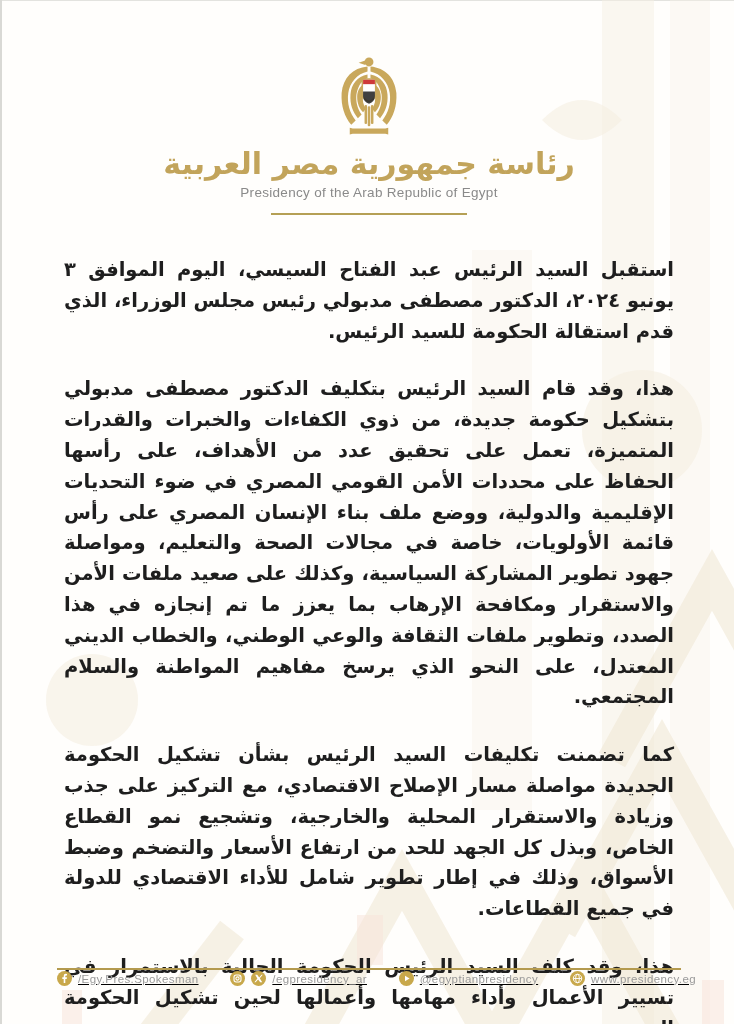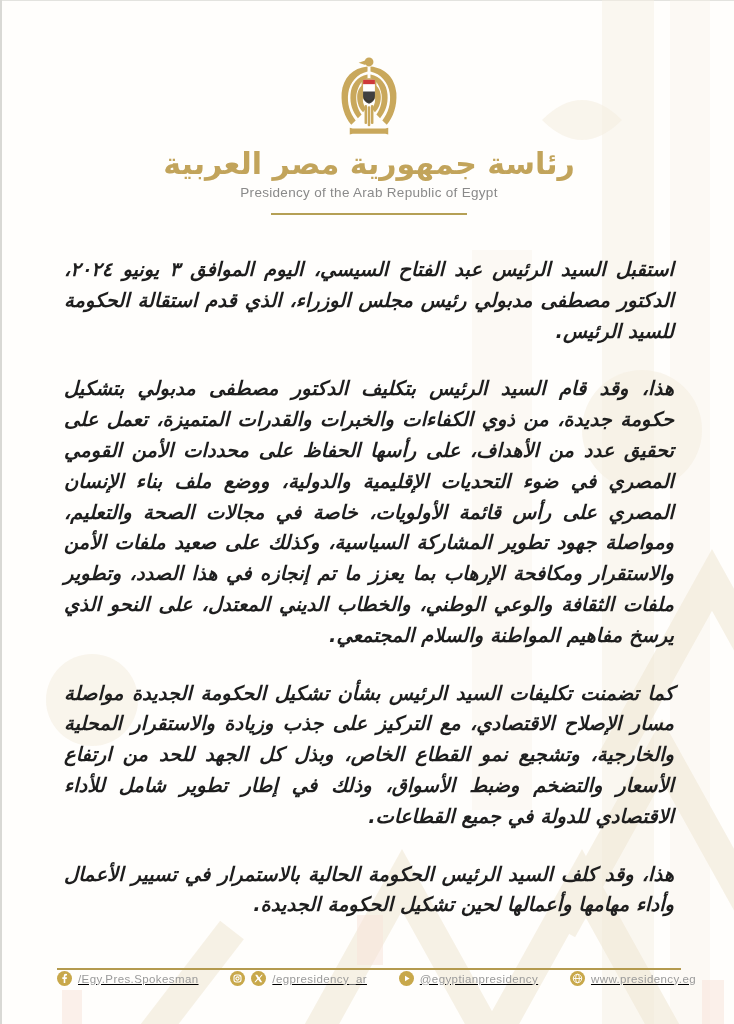--- a/index.html
+++ b/index.html
@@ -48,21 +48,20 @@
     padding:0 62px;
     margin-top:40px;
     color:#1e1e1e;
   }
   .statement p{
     margin:16px 0 27px;
     font-family:"DejaVu Sans",sans-serif;
     font-weight:700;
     font-size:19.5px;
     line-height:1.58;
-    font-style:italic;
   }
   
   .footer-divider{
     position:absolute;
     left:55px;right:55px;bottom:54px;
     height:2px;background:#b49a4e;border:none;margin:0;
   }
   .footer{
     position:absolute;
     left:55px;right:40px;bottom:38px;

